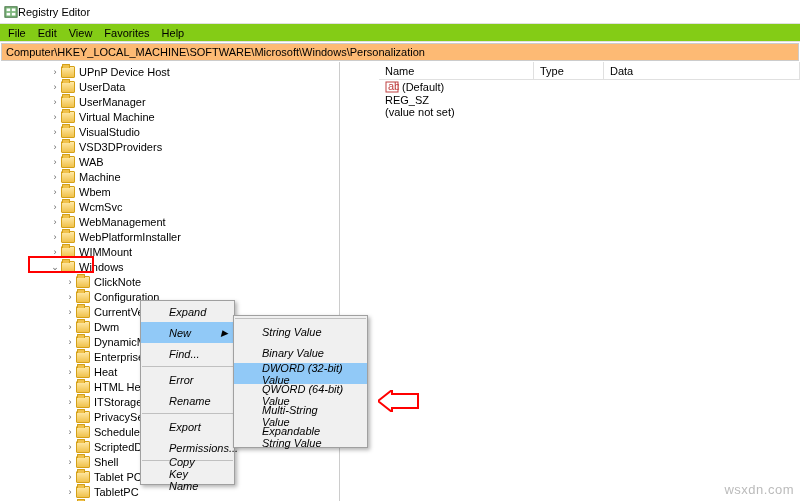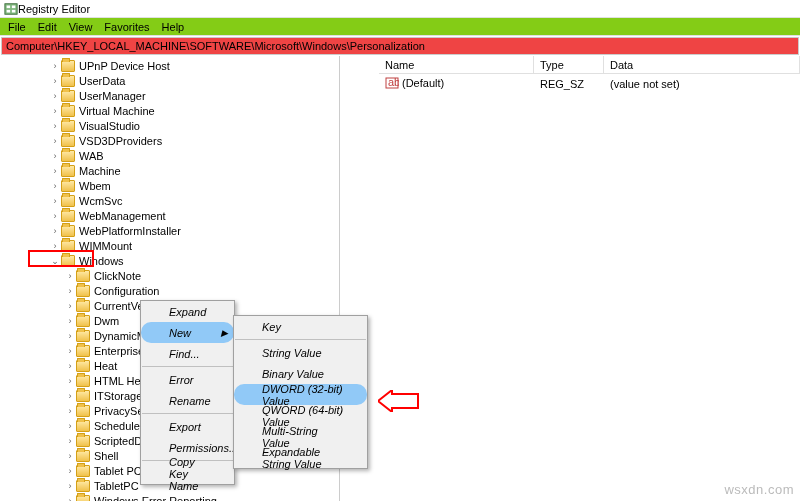--- a/index.html
+++ b/index.html
@@ -1,36 +1,36 @@
 <!DOCTYPE html>
 <html><head>
 <meta charset="utf-8">
 <style>
 * { margin: 0; padding: 0; box-sizing: border-box; font-family: "Segoe UI", Tahoma, sans-serif; font-size: 11px; }
 body { background: #fff; width: 800px; height: 501px; overflow: hidden; position: relative; }
-.titlebar { height: 18px; display: flex; align-items: center; padding: 0 4px; background: #fff; border-bottom: 1px solid #e0e0e0; }
+.titlebar { height: 24px; display: flex; align-items: center; padding: 0 4px; background: #fff; border-bottom: 1px solid #e0e0e0; }
 .menubar { height: 18px; display: flex; align-items: center; padding: 0 2px; background: #84cc16; border-bottom: 1px solid #e0e0e0; }
 .menubar span { padding: 0 6px; cursor: default; }
-.addressbar { height: 18px; display: flex; align-items: center; padding: 8px 4px; background: #ef4444; border: 1px solid #ccc; margin: 1px; }
+.addressbar { height: 18px; display: flex; align-items: center; padding: 8px 4px; background: #fdba74; border: 1px solid #ccc; margin: 1px; }
 .main { display: flex; height: calc(100% - 56px); }
 .tree-pane { width: 340px; border-right: 1px solid #ccc; overflow: hidden; padding-top: 2px; position: relative; }
 .list-pane { flex: 1; margin-left: 39px; }
 .list-header { display: flex; border-bottom: 1px solid #e0e0e0; height: 18px; align-items: center; }
 .list-header div { padding: 0 6px; border-right: 1px solid #e0e0e0; height: 100%; display: flex; align-items: center; }
-.list-row { display: flex; height: 16px; align-items: flex-end; }
+.list-row { display: flex; height: 16px; align-items: flex-start; flex-direction: column; }
 .list-row .cell { padding: 0 6px; display: flex; align-items: center; }
 .tree-node { height: 15px; display: flex; align-items: center; white-space: nowrap; cursor: default; }
 .chev { width: 12px; text-align: center; color: #666; font-size: 9px; display: inline-block; }
 .folder { width: 14px; height: 12px; background: linear-gradient(#ffe9a6, #f0c14b); border: 1px solid #d4a017; border-radius: 1px; margin-right: 3px; display: inline-block; position: relative; }
 .folder:before { content: ""; position: absolute; top: -3px; left: 0; width: 6px; height: 3px; background: #f0c14b; border: 1px solid #d4a017; border-bottom: none; border-radius: 1px 1px 0 0; }
 .label { padding-left: 1px; }
 .redbox { border: 2px solid red; position: absolute; pointer-events: none; }
 .ctx-menu { position: absolute; background: #f0f0f0; border: 1px solid #a0a0a0; box-shadow: 2px 2px 4px rgba(0,0,0,0.3); z-index: 10; }
 .ctx-item { height: 21px; display: flex; align-items: center; padding: 0 20px 0 28px; cursor: default; position: relative; font-style: italic; }
-.ctx-item.hover { background: #91c9f7; border-radius: 10px; }
+.ctx-item.hover { background: #91c9f7; }
 .ctx-sep { height: 1px; background: #c0c0c0; margin: 2px 1px; }
 .ctx-item .arrow { position: absolute; right: 6px; font-size: 9px; }
 .watermark { position: absolute; right: 6px; bottom: 4px; color: #bbb; font-size: 13px; letter-spacing: .5px;}
 .red-arrow { position: absolute; z-index: 5; }
 svg.reg-icon { width: 14px; height: 14px; }
 .str-icon { width: 14px; height: 14px; display: inline-block; position: relative; margin-right: 3px; }
 .str-icon svg { width: 14px; height: 14px; }
 .col-name{width:155px}.col-type{width:70px}.col-data{flex:1}
 </style>
 </head>
@@ -265,23 +265,20 @@
   <div class="ctx-item">
       <span>Permissions...</span>
     </div>
   <div class="ctx-sep"></div>
   <div class="ctx-item">
       <span>Copy Key Name</span>
     </div>
 </div>
 
 <div class="ctx-menu" style="left:233px; top:315px; width:135px;">
-  <div class="ctx-item">
-      <span>Key</span>
-    </div>
   <div class="ctx-sep"></div>
   <div class="ctx-item">
       <span>String Value</span>
     </div>
   <div class="ctx-item">
       <span>Binary Value</span>
     </div>
   <div class="ctx-item hover">
       <span>DWORD (32-bit) Value</span>
     </div>

